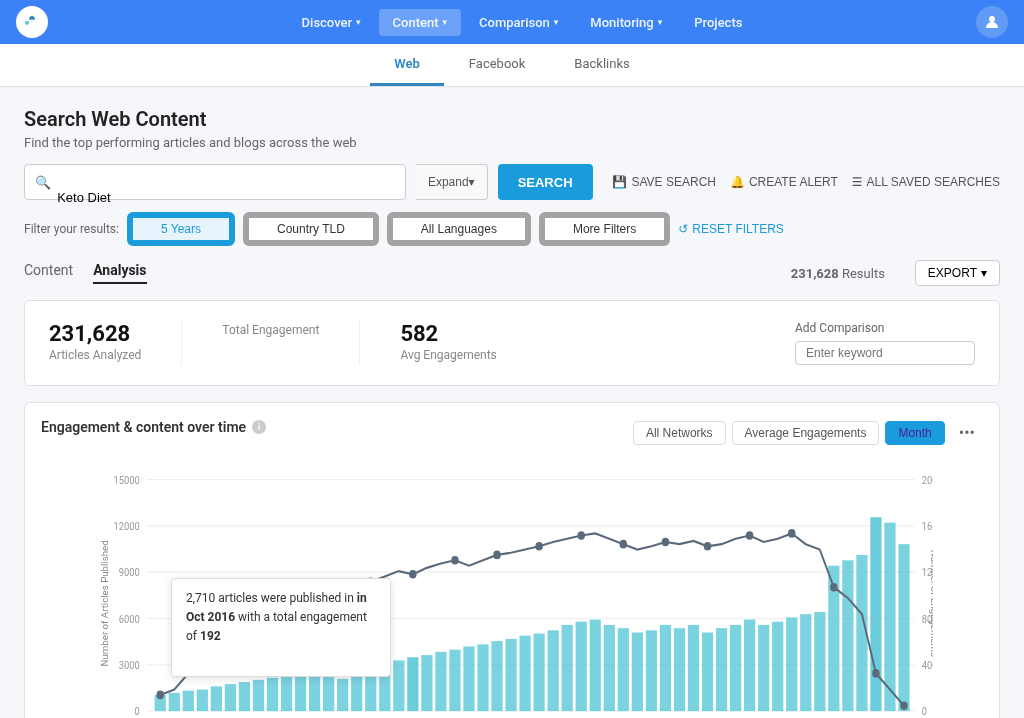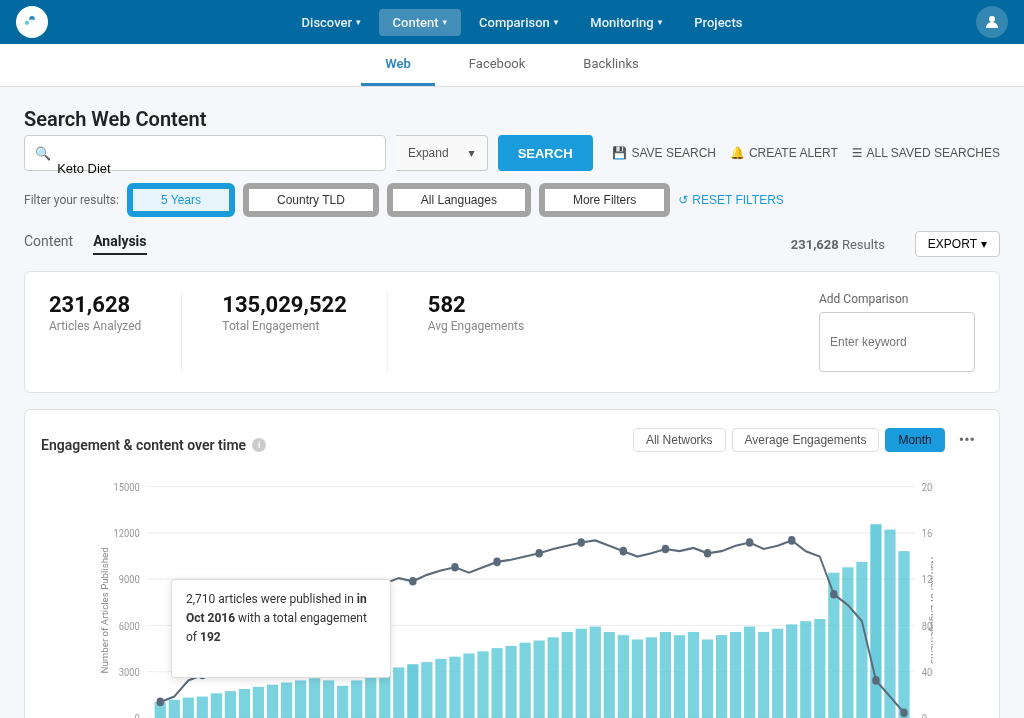--- a/index.html
+++ b/index.html
@@ -1,20 +1,20 @@
 <!DOCTYPE html>
 <html><head>
   <meta charset="utf-8">
   <style>
     * { box-sizing: border-box; margin: 0; padding: 0; }
     body { font-family: -apple-system, BlinkMacSystemFont, 'Segoe UI', Roboto, sans-serif; background: #f5f7fa; color: #333; font-size: 13px; }
 
     
     .top-nav {
-      background: #0369a1;
+      background: #3b82f6;
       display: flex;
       align-items: center;
       height: 44px;
       padding: 0 16px;
     }
     .top-nav .logo {
       width: 32px; height: 32px;
       background: white;
       border-radius: 50%;
       display: flex; align-items: center; justify-content: center;
@@ -43,21 +43,21 @@
       cursor: pointer;
       margin-left: auto;
     }
 
     
     .sub-nav {
       background: white;
       border-bottom: 1px solid #e0e0e0;
       display: flex;
       justify-content: center;
-      gap: 10px;
+      gap: 1px;
     }
     .sub-nav-item {
       padding: 12px 24px;
       color: #666;
       cursor: pointer;
       border-bottom: 3px solid transparent;
       font-size: 13px;
     }
     .sub-nav-item.active {
       color: #2e86c1;
@@ -100,21 +100,21 @@
     .expand-btn {
       padding: 6px 12px;
       border: 1px solid #ccc;
       border-left: none;
       background: #f9f9f9;
       cursor: pointer;
       font-size: 12px;
       color: #555;
       border-radius: 0 4px 4px 0;
       height: 36px;
-      display: flex; align-items: center; gap: 20px;
+      display: flex; align-items: center; gap: 0;
     }
     .search-btn {
       background: #1a9bdb;
       color: white;
       border: none;
       padding: 0 20px;
       height: 36px;
       border-radius: 4px;
       cursor: pointer;
       font-size: 13px;
@@ -215,37 +215,37 @@
     .stat-value { font-size: 22px; font-weight: 700; color: #111; }
     .stat-label { font-size: 12px; color: #888; margin-top: 2px; }
     .stat-divider { width: 1px; background: #eee; align-self: stretch; }
     .add-comparison {
       margin-left: auto;
     }
     .add-comparison label { font-size: 12px; color: #666; display: block; margin-bottom: 6px; }
     .add-comparison input {
       border: 1px solid #ccc;
       border-radius: 4px;
-      padding: 22px 10px;
-      font-size: 12px;
-      width: 156px;
+      padding: 4px 10px;
+      font-size: 12px;
+      width: 180px;
       color: #999;
     }
 
     
     .chart-card {
       background: white;
       border: 1px solid #e0e0e0;
       border-radius: 6px;
       padding: 16px;
       margin-bottom: 16px;
     }
     .chart-header {
       display: flex;
-      align-items: flex-end;
+      align-items: flex-start;
       margin-bottom: 12px;
     }
     .chart-title {
       font-size: 14px;
       font-weight: 600;
       color: #333;
       display: flex; align-items: center; gap: 6px;
     }
     .chart-title .info-icon {
       width: 14px; height: 14px;
@@ -266,21 +266,21 @@
       padding: 4px 12px;
       border: 1px solid #ddd;
       border-radius: 4px;
       font-size: 12px;
       cursor: pointer;
       background: white;
       color: #555;
     }
     .chart-ctrl-btn.active {
       background: #1a9bdb;
-      color: #0f172a;
+      color: #4c1d95;
       border-color: #1a9bdb;
     }
     .chart-more {
       color: #666;
       cursor: pointer;
       padding: 4px 8px;
       font-size: 16px;
     }
 
     
@@ -297,21 +297,21 @@
     .chart-tooltip {
       position: absolute;
       background: white;
       border: 1px solid #ddd;
       border-radius: 4px;
       padding: 10px 14px;
       font-size: 12px;
       line-height: 1.6;
       box-shadow: 0 2px 8px rgba(0,0,0,0.12);
       left: 80px;
-      top: 114px;
+      top: 120px;
       width: 220px;
     }
     .tooltip-link { color: #1a9bdb; cursor: pointer; font-size: 12px; }
     .chart-outer {
       position: relative;
       padding: 0 50px 0 50px;
     }
   </style>
 </head>
 <body>
@@ -355,20 +355,21 @@
 
 <nav class="sub-nav">
   <div class="sub-nav-item active">Web</div>
   <div class="sub-nav-item">Facebook</div>
   <div class="sub-nav-item">Backlinks</div>
 </nav>
 
 <div class="main-content">
 
   <h1 class="page-title">Search Web Content</h1>
+  <p class="page-subtitle">Find the top performing articles and blogs across the web</p>
 
   <div class="search-bar">
     <div class="search-input-wrap">
       <span class="search-icon">🔍</span>
       <input type="text" value="Keto Diet" style="">
     </div>
     <button class="expand-btn">
       <span>Expand</span>
       <span>▾</span>
     </button>
@@ -414,21 +415,20 @@
     </button>
   </div>
 
   <div class="stats-card">
     <div class="stat-item">
       <div class="stat-value">231,628</div>
       <div class="stat-label">Articles Analyzed</div>
     </div>
     <div class="stat-divider"></div>
     <div class="stat-item">
-      <div class="stat-value">135,029,522</div>
       <div class="stat-label">Total Engagement</div>
     </div>
     <div class="stat-divider"></div>
     <div class="stat-item">
       <div class="stat-value">582</div>
       <div class="stat-label">Avg Engagements</div>
     </div>
     <div class="add-comparison">
       <label>Add Comparison</label>
       <input type="text" placeholder="Enter keyword" style="">

